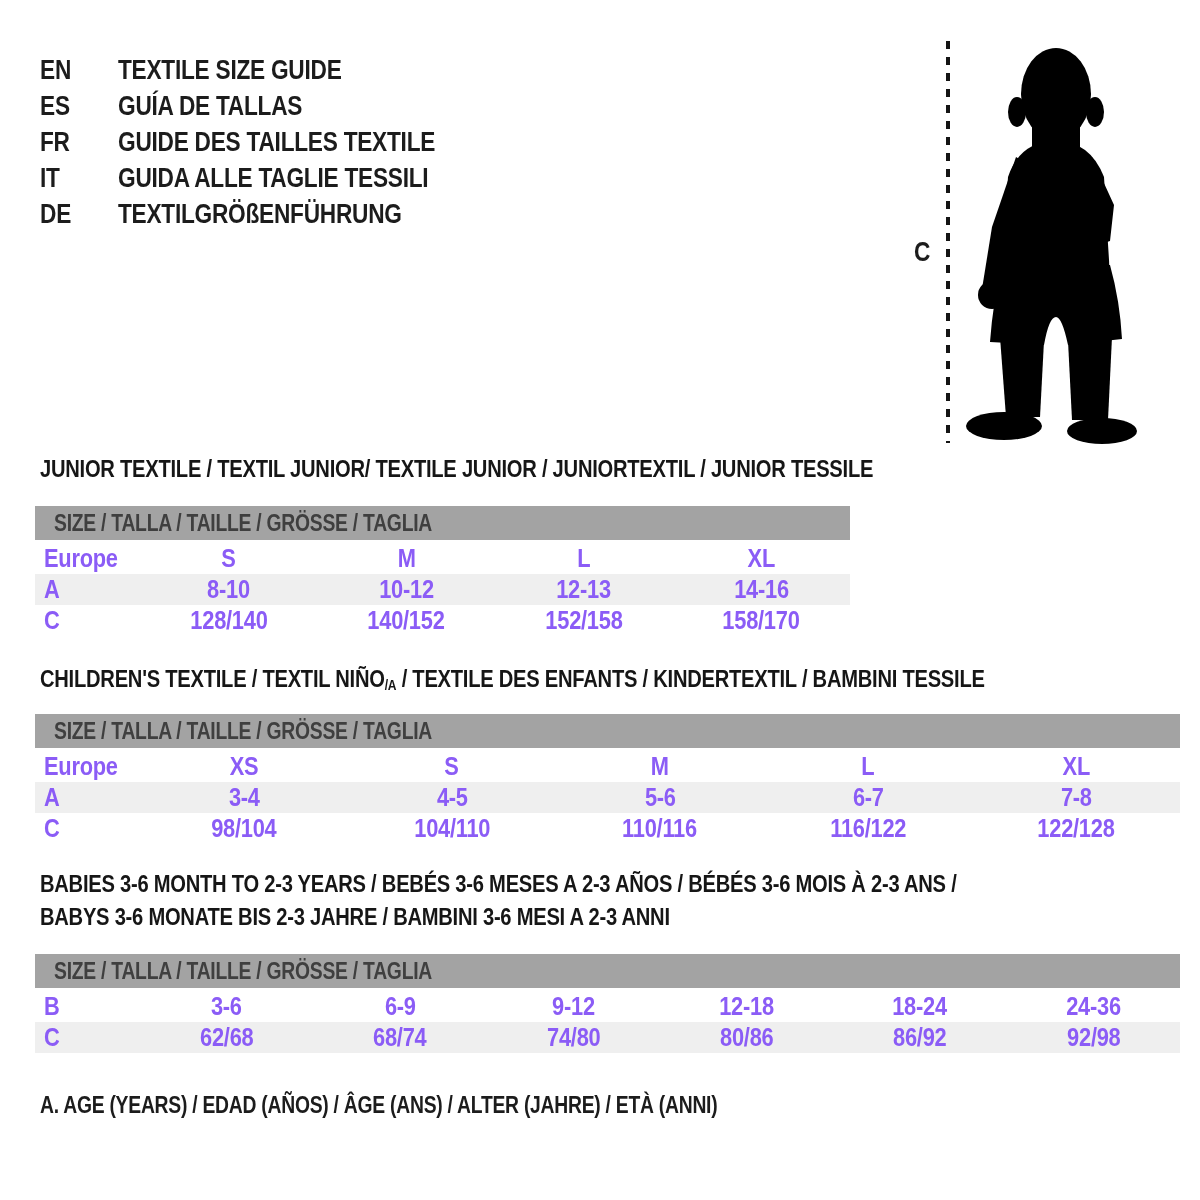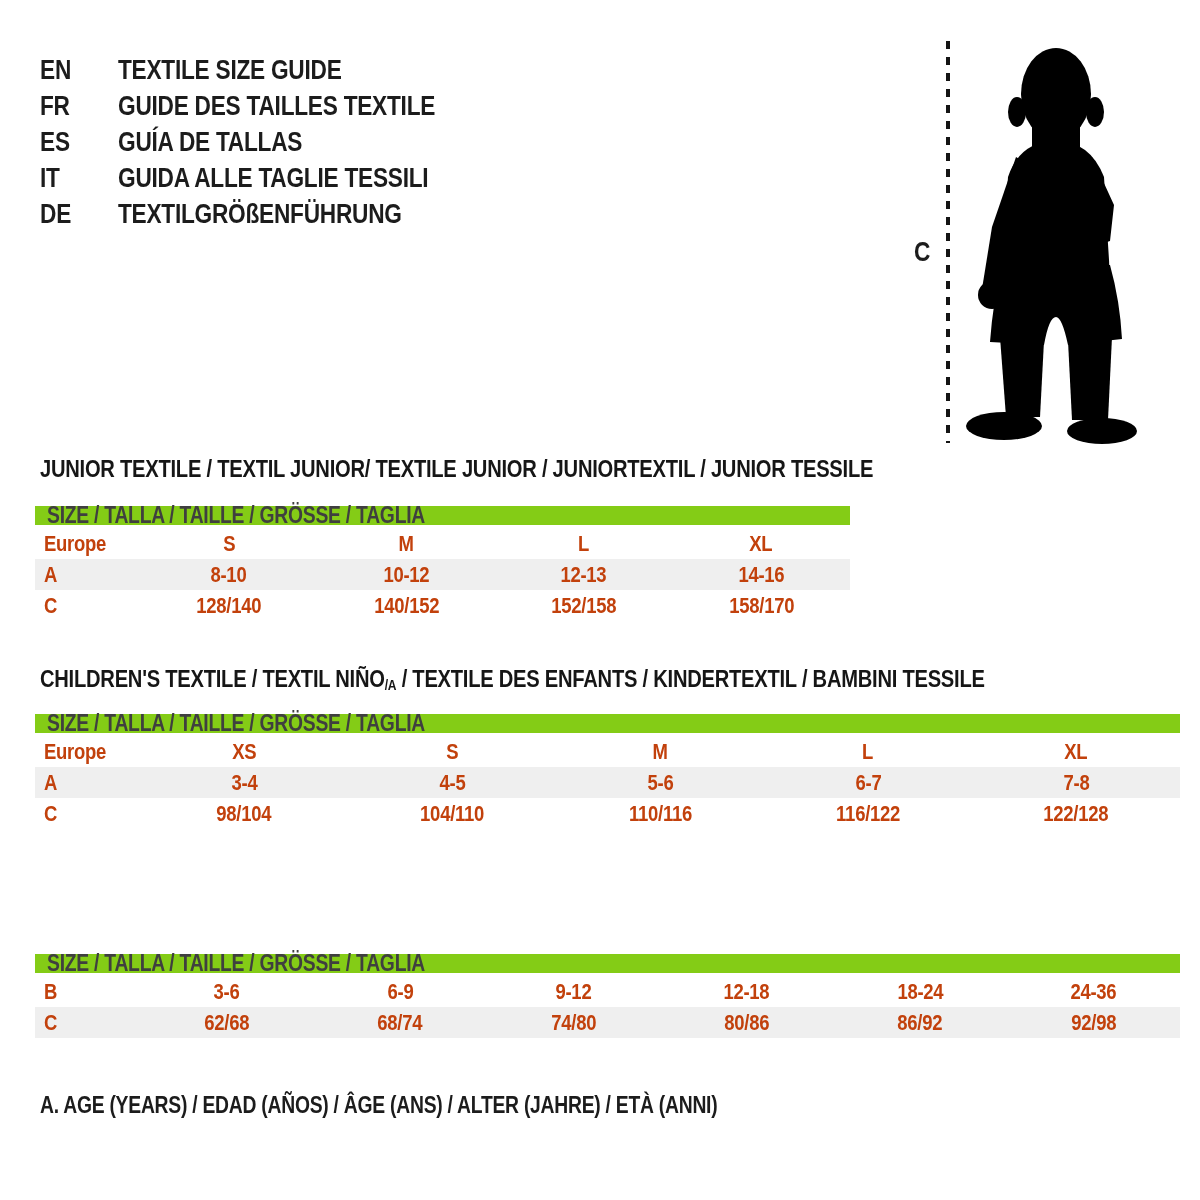--- a/index.html
+++ b/index.html
@@ -50,34 +50,34 @@
   .sec-title-babies { left: 40px; top: 845px; }
   .sec-title-babies .title-line { height: 33px; }
   .subsmall { font-size: 0.6em; vertical-align: -0.22em; }
 
   
   .tbl { position: absolute; left: 35px; }
   .tbl-junior   { top: 481px; width: 815px; }
   .tbl-children { top: 689px; width: 1145px; }
   .tbl-babies   { top: 929px; width: 1145px; }
   .tbl-head {
-    background: #84cc16;
-    height: 19px;
+    background: #a3a3a3;
+    height: 34px;
     display: flex; align-items: center;
-    padding-left: 12px;
+    padding-left: 19px;
     font-weight: bold; font-size: 23px;
     color: #3f3f3f;
     margin-bottom: 3px;
   }
   .tbl-row {
     display: grid;
     height: 31px;
     align-items: center;
-    font-weight: bold; font-size: 22px;
-    color: #c2410c;
+    font-weight: bold; font-size: 26px;
+    color: #8b5cf6;
   }
   .cols4 { grid-template-columns: 105px repeat(4, 1fr); }
   .cols5 { grid-template-columns: 105px repeat(5, 1fr); }
   .cols6 { grid-template-columns: 105px repeat(6, 1fr); }
   .row-label { padding-left: 9px; }
   .cell { text-align: center; }
   .stripe { background: #efefef; }
 
   
   .legend { position: absolute; left: 40px; top: 1067px; font-weight: bold; font-size: 23px; color: #1c1c1c; }
@@ -87,26 +87,26 @@
 <body>
 
 <div class="canvas">
 
   <section class="lang-block">
     <div class="lang-row">
       <span class="lang-code"><span class="cond">EN</span></span>
       <span class="cond">TEXTILE SIZE GUIDE</span>
     </div>
     <div class="lang-row">
+      <span class="lang-code"><span class="cond">ES</span></span>
+      <span class="cond">GUÍA DE TALLAS</span>
+    </div>
+    <div class="lang-row">
       <span class="lang-code"><span class="cond">FR</span></span>
       <span class="cond">GUIDE DES TAILLES TEXTILE</span>
-    </div>
-    <div class="lang-row">
-      <span class="lang-code"><span class="cond">ES</span></span>
-      <span class="cond">GUÍA DE TALLAS</span>
     </div>
     <div class="lang-row">
       <span class="lang-code"><span class="cond">IT</span></span>
       <span class="cond">GUIDA ALLE TAGLIE TESSILI</span>
     </div>
     <div class="lang-row">
       <span class="lang-code"><span class="cond">DE</span></span>
       <span class="cond">TEXTILGRÖßENFÜHRUNG</span>
     </div>
   </section>
@@ -199,20 +199,24 @@
     <div class="tbl-row cols5">
       <span class="row-label"><span class="cond">C</span></span>
       <span class="cell"><span class="cond-c">98/104</span></span>
       <span class="cell"><span class="cond-c">104/110</span></span>
       <span class="cell"><span class="cond-c">110/116</span></span>
       <span class="cell"><span class="cond-c">116/122</span></span>
       <span class="cell"><span class="cond-c">122/128</span></span>
     </div>
   </div>
 
+  <h2 class="sec-title sec-title-babies">
+    <div class="title-line"><span class="cond">BABIES 3-6 MONTH TO 2-3 YEARS / BEBÉS 3-6 MESES A 2-3 AÑOS / BÉBÉS 3-6 MOIS À 2-3 ANS /</span></div>
+    <div class="title-line"><span class="cond">BABYS 3-6 MONATE BIS 2-3 JAHRE / BAMBINI 3-6 MESI A 2-3 ANNI</span></div>
+  </h2>
   <div class="tbl tbl-babies">
     <div class="tbl-head">
       <span class="cond">SIZE / TALLA / TAILLE / GRÖSSE / TAGLIA</span>
     </div>
     <div class="tbl-row cols6">
       <span class="row-label"><span class="cond">B</span></span>
       <span class="cell"><span class="cond-c">3-6</span></span>
       <span class="cell"><span class="cond-c">6-9</span></span>
       <span class="cell"><span class="cond-c">9-12</span></span>
       <span class="cell"><span class="cond-c">12-18</span></span>

